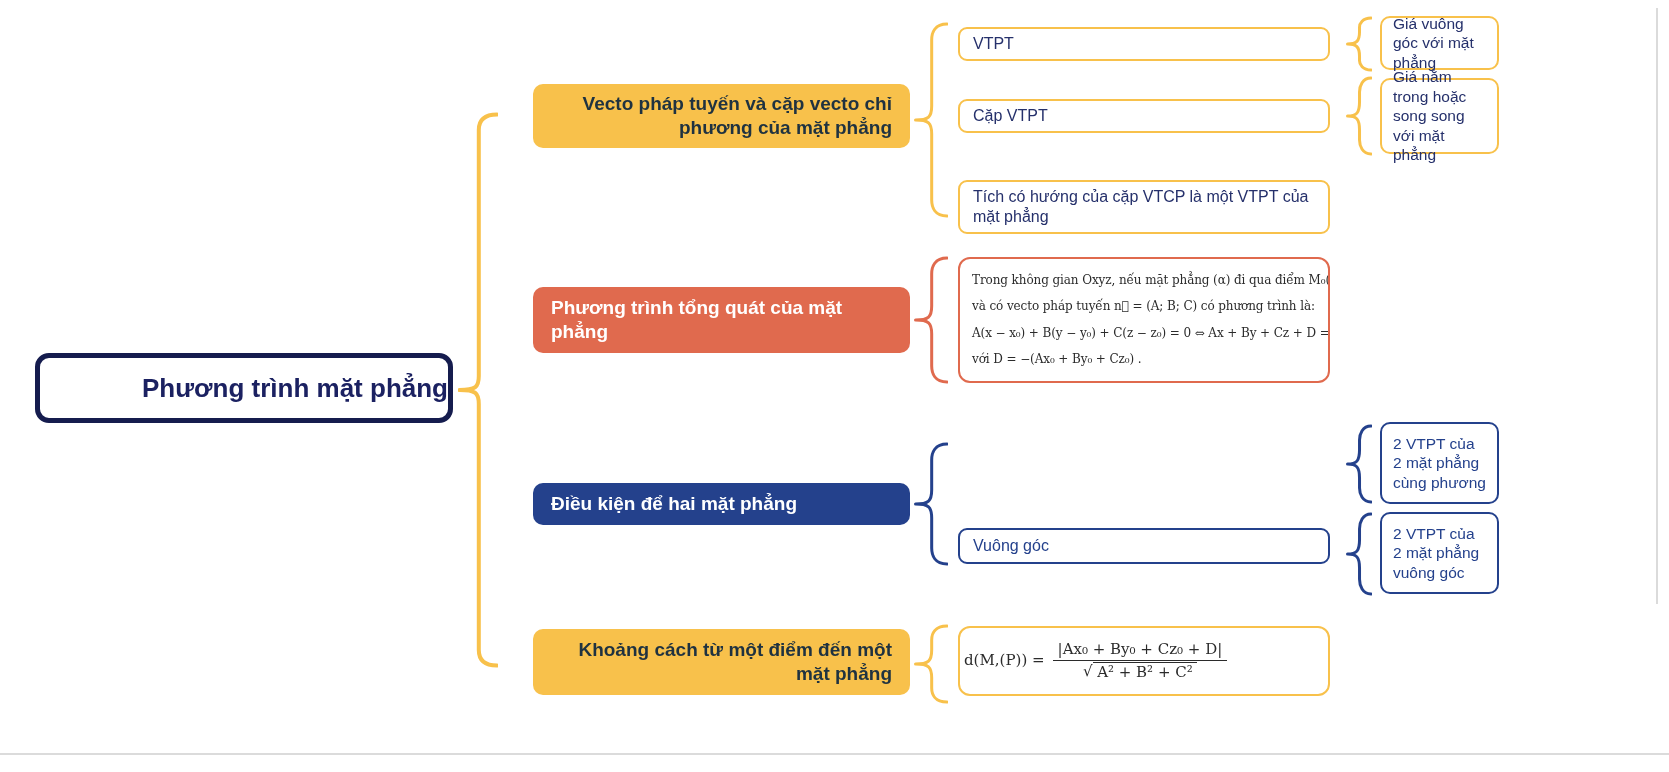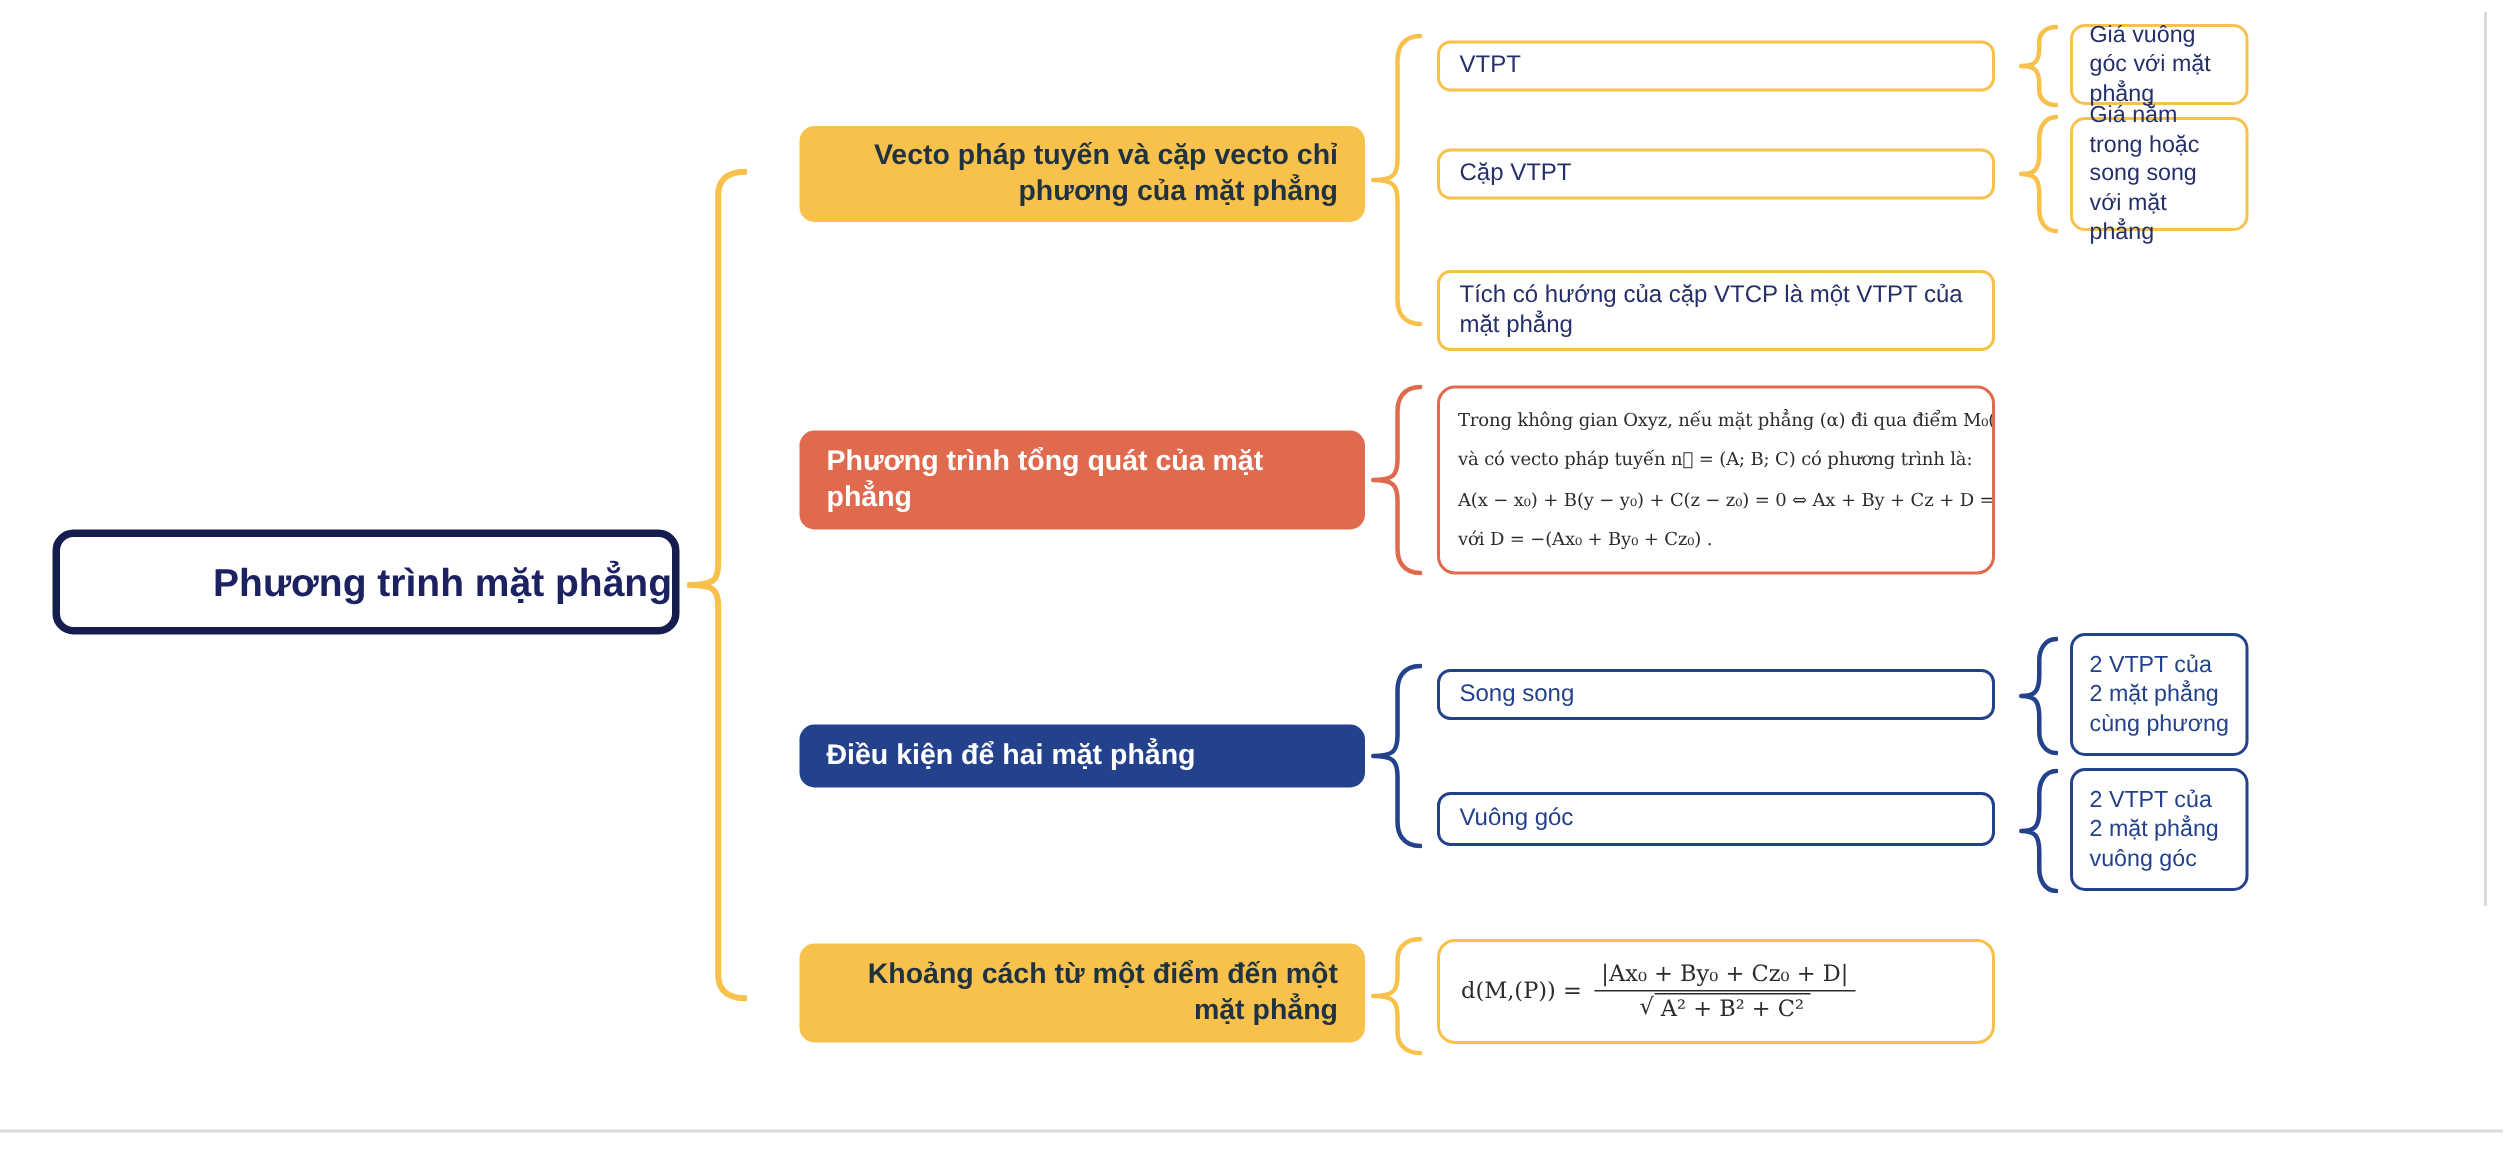--- a/index.html
+++ b/index.html
@@ -36,21 +36,21 @@
   .mathbox{
     flex-direction:column;align-items:flex-start;justify-content:space-around;
     font-family:"DejaVu Serif","Liberation Serif",serif;color:var(--math);
     overflow:hidden;
   }
   #formula-general{top:257px;height:126px;border-radius:12px;padding:8px 12px;}
   .math-line{white-space:nowrap;font-size:12px;letter-spacing:-0.1px;}
   #formula-distance{
     top:626px;height:70px;border-radius:12px;justify-content:flex-start;gap:8px;
     font-family:"DejaVu Serif","Liberation Serif",serif;color:var(--math);
-    font-size:15px;padding:4px 14px;
+    font-size:15px;padding:4px 4px;
   }
   .frac{display:inline-flex;flex-direction:column;align-items:center;line-height:1.25;text-align:right;}
   .frac .num{padding:0 5px 1px 5px;border-bottom:1.4px solid var(--math);}
   .frac .den{display:inline-flex;align-items:flex-start;padding-top:1px;}
   .frac .radicand{border-top:1.4px solid var(--math);padding:0 4px;margin-left:0.5px;}
   .divider{position:absolute;background:var(--divider);}
 </style>
 </head>
 <body>
 
@@ -121,23 +121,20 @@
 
   <div class="node branch filled-navy" style="top:483px;height:42px;">
     <span>Điều kiện để hai mặt phẳng</span>
   </div>
   <div class="brace" style="left:914px;top:442px;width:34px;height:124px;">
       <svg width="34" height="124" viewBox="0 0 34 124" fill="none">
         <path d="M 33 2 C 20.68 2 17.68 11 17.68 18 L 17.68 48 C 17.68 59 14.68 62 1.5 62 C 14.68 62 17.68 65 17.68 76 L 17.68 106 C 17.68 113 20.68 122 33 122" stroke="#24418C" stroke-width="3" stroke-linecap="round" stroke-linejoin="round"></path>
       </svg>
     </div>
 
-  <div class="node child outline-navy" style="top:446px;height:34px;">
-    <span>Song song</span>
-  </div>
   <div class="node child outline-navy" style="top:528px;height:36px;">
     <span>Vuông góc</span>
   </div>
 
   <div class="brace" style="left:1346px;top:424px;width:26px;height:80px;">
       <svg width="26" height="80" viewBox="0 0 26 80" fill="none">
         <path d="M 25 2 C 16.52 2 13.52 10 13.52 16 L 13.52 26 C 13.52 37 10.52 40 1.5 40 C 10.52 40 13.52 43 13.52 54 L 13.52 64 C 13.52 70 16.52 78 25 78" stroke="#24418C" stroke-width="3" stroke-linecap="round" stroke-linejoin="round"></path>
       </svg>
     </div>
   <div class="node leaf outline-navy" style="top:422px;height:82px;">

